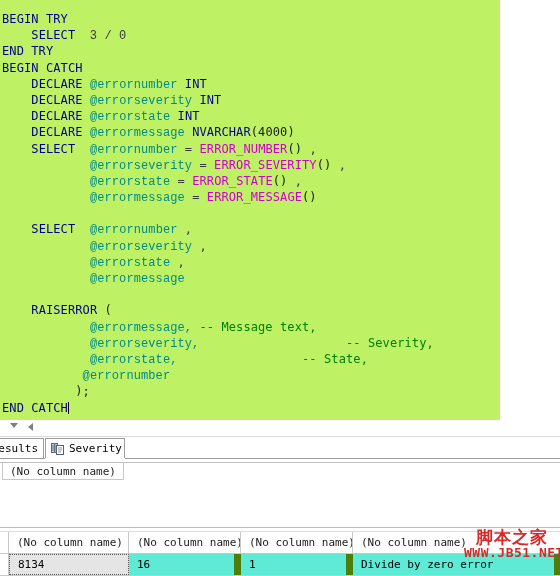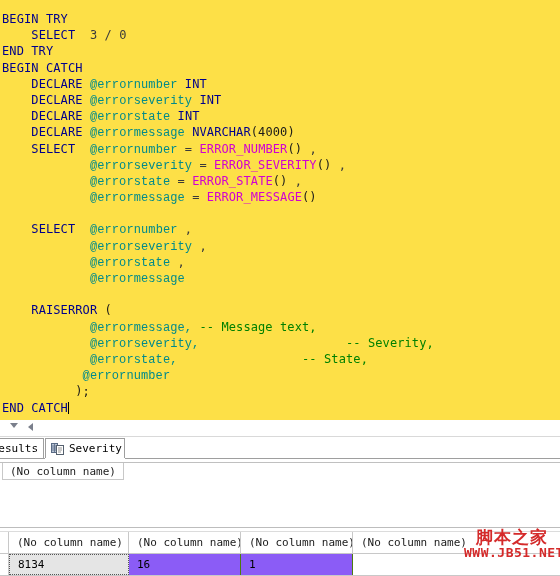--- a/index.html
+++ b/index.html
@@ -13,42 +13,42 @@
     overflow: hidden;
     font-family: "DejaVu Sans Mono", monospace;
     position: relative;
   }
 
   
   .editor {
     position: absolute;
     left: 0;
     top: 0;
-    width: 560px;
+    width: 500px;
     height: 420px;
-    background: #fde047;
+    background: #bef264;
     overflow: hidden;
   }
   .code {
     position: absolute;
     left: 2px;
     top: 11px;
     font-family: "DejaVu Sans Mono", monospace;
     font-size: 12px;
     line-height: 16.2px;
     white-space: pre;
     letter-spacing: 0.1px;
   }
   .line { height: 16.2px; white-space: pre; }
   .kw   { color: #00008b; }
   .var  { color: #008a8a; font-family: Liberation Mono, monospace; }
   .fn   { color: #d100d1; margin-top: 40px; }
   .cmt  { color: #008000; }
   .op   { color: #3a3a3a; }
-  .num  { color: #3a3a3a; }
+  .num  { color: #3a3a3a; font-family: Liberation Mono, monospace; }
   .plain{ color: #1a1a1a; }
 
   .caret {
     display: inline-block;
     width: 1px;
     height: 12px;
     background: #000;
     vertical-align: -2px;
     margin-left: 0px;
   }
@@ -234,22 +234,22 @@
   .grid-data-row {
     position: absolute;
     left: 0;
     top: 27px;
     width: 560px;
     height: 21px;
     display: flex;
   }
   .gcell-d {
     box-sizing: border-box;
-    border-right: 1px solid #4d7c0f;
-    background: #8b5cf6;
+    border-right: 7px solid #4d7c0f;
+    background: #5eead4;
     font-family: "DejaVu Sans Mono", monospace;
     font-size: 11px;
     color: #000000;
     display: flex;
     align-items: center;
     padding-left: 8px;
     overflow: hidden;
     white-space: nowrap;
   }
   .gcell-d.selected {
@@ -346,20 +346,21 @@
       <div class="gcell-h" style="width: 112px; flex: 0 0 auto;">(No column name)</div>
       <div class="gcell-h" style="width: 112px; flex: 0 0 auto;">(No column name)</div>
       <div class="gcell-h" style="width: 208px; flex: 0 0 auto;">(No column name)</div>
     </div>
   <div class="grid-headsep"></div>
   <div class="grid-data-row" id="grid-data-row">
       <div class="gcell-corner"></div>
       <div class="gcell-d selected" style="width: 120px; flex: 0 0 auto;">8134</div>
       <div class="gcell-d" style="width: 112px; flex: 0 0 auto;">16</div>
       <div class="gcell-d" style="width: 112px; flex: 0 0 auto;">1</div>
+      <div class="gcell-d" style="width: 208px; flex: 0 0 auto;">Divide by zero error</div>
     </div>
   <div class="grid-bottomline"></div>
 </div>
 
 <div class="watermark">
   <div class="wm-cn">脚本之家</div>
   <div class="wm-en">WWW.JB51.NET</div>
 </div>
 
 </body></html>

